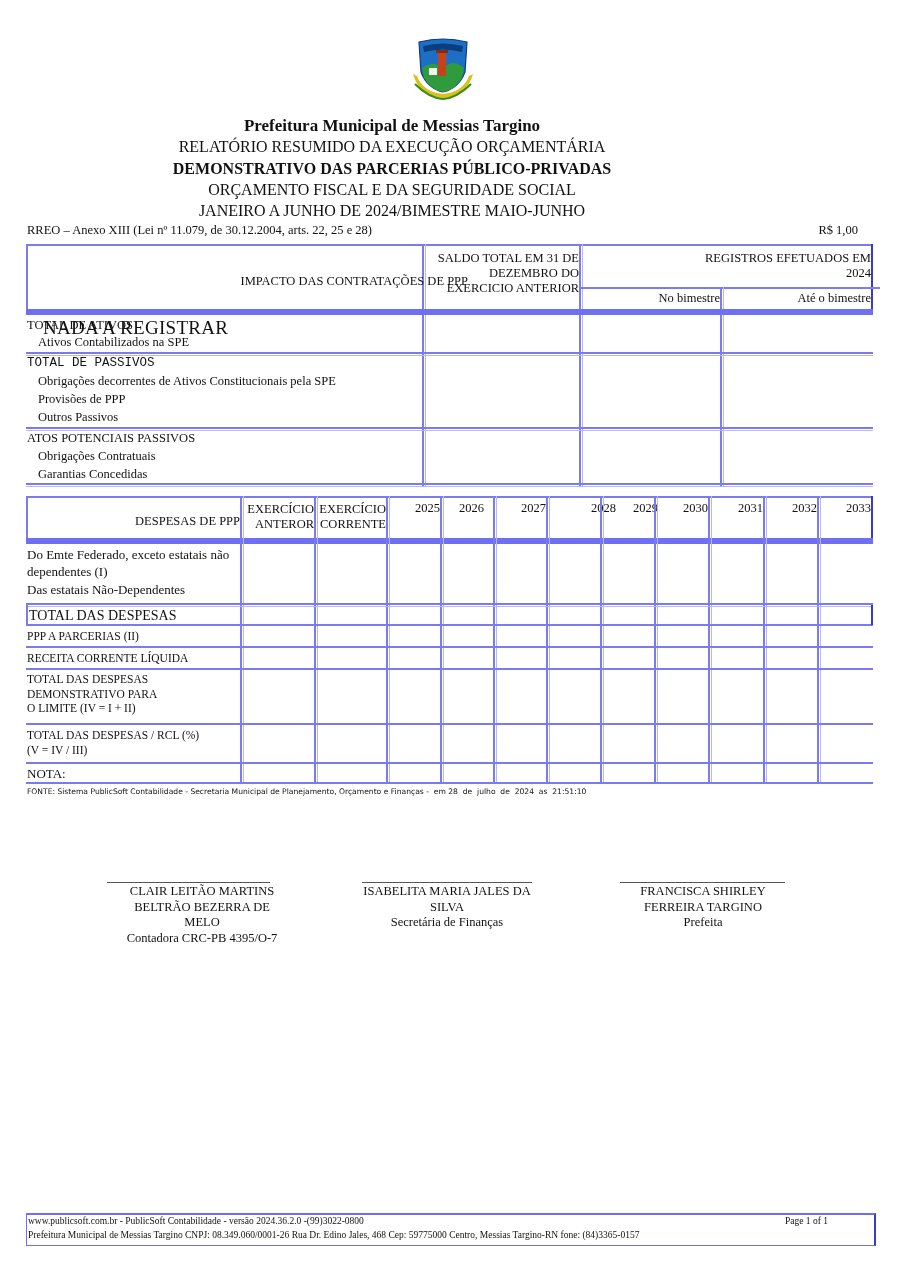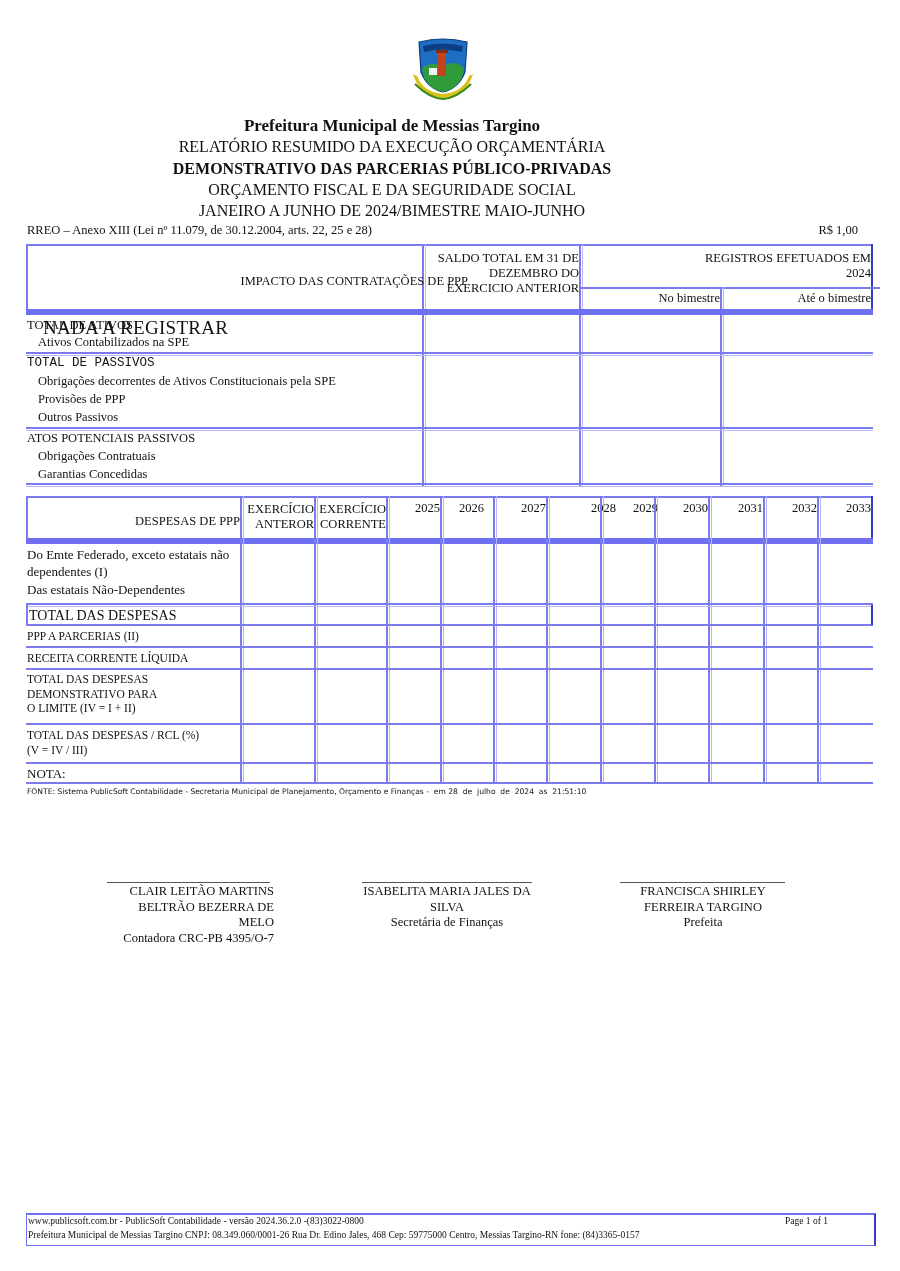--- a/index.html
+++ b/index.html
@@ -174,21 +174,21 @@
     <span>TOTAL DAS DESPESAS / RCL (%)</span><br>
     <span>(V = IV / III)</span>
   </div>
   <div class="cell-text" style="left:27px;top:766px;font-size:13px;">NOTA:</div>
 </div>
 
 <div class="abs fonte" style="white-space:pre;">FONTE: Sistema PublicSoft Contabilidade - Secretaria Municipal de Planejamento, Orçamento e Finanças -  em 28  de  julho  de  2024  as  21:51:10</div>
 
 <div>
   <div class="sig-line" style="left:107px;top:882px;width:163px;"></div>
-  <div class="sig" style="left:74px;top:884px;width:200px;text-align:right;">
+  <div class="sig" style="left:102px;top:884px;width:200px;">
     <div>CLAIR LEITÃO MARTINS</div>
     <div>BELTRÃO BEZERRA DE</div>
     <div>MELO</div>
     <div>Contadora CRC-PB 4395/O-7</div>
   </div>
 
   <div class="sig-line" style="left:362px;top:882px;width:170px;"></div>
   <div class="sig" style="left:347px;top:884px;width:200px;">
     <div>ISABELITA MARIA JALES DA</div>
     <div>SILVA</div>
@@ -197,15 +197,15 @@
 
   <div class="sig-line" style="left:620px;top:882px;width:165px;"></div>
   <div class="sig" style="left:603px;top:884px;width:200px;">
     <div>FRANCISCA SHIRLEY</div>
     <div>FERREIRA TARGINO</div>
     <div>Prefeita</div>
   </div>
 </div>
 
 <div class="foot"></div>
-<div class="foot-txt" style="left:28px;top:1216px;">www.publicsoft.com.br - PublicSoft Contabilidade - versão 2024.36.2.0 -(83)3022-0800</div>
+<div class="foot-txt" style="left:28px;top:1216px;">www.publicsoft.com.br - PublicSoft Contabilidade - versão 2024.36.2.0 -(99)3022-0800</div>
 <div class="foot-txt" style="left:785px;top:1216px;">Page 1 of 1</div>
 <div class="foot-txt" style="left:28px;top:1230px;">Prefeitura Municipal de Messias Targino CNPJ: 08.349.060/0001-26 Rua Dr. Edino Jales, 468 Cep: 59775000 Centro, Messias Targino-RN fone: (84)3365-0157</div>
 
 </body></html>

